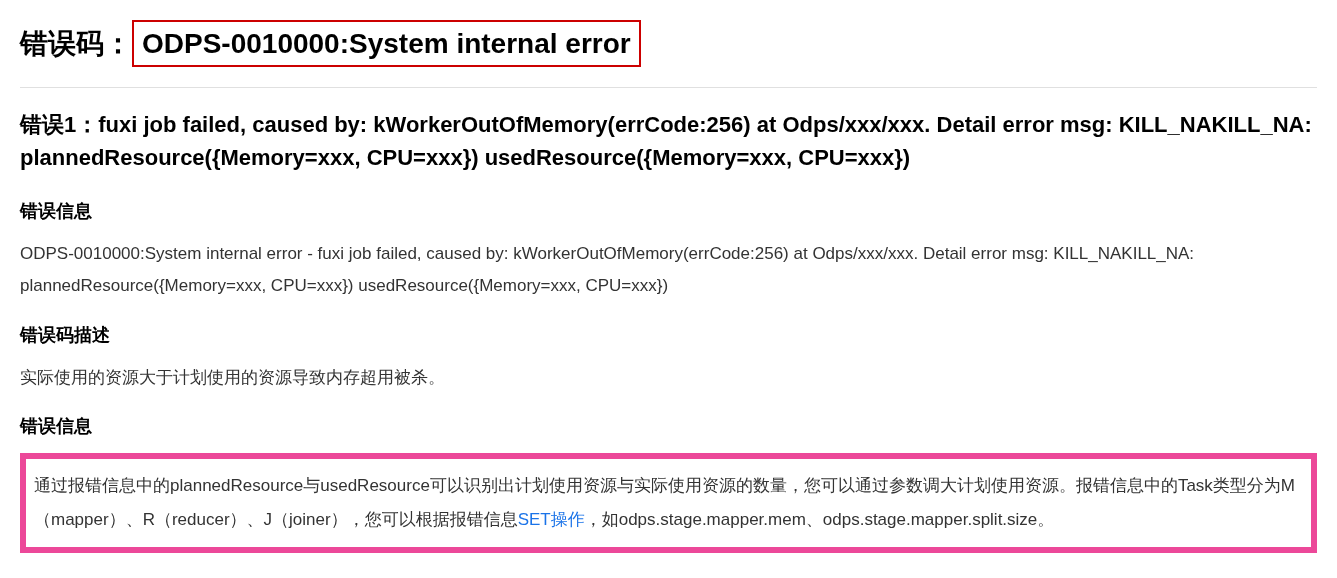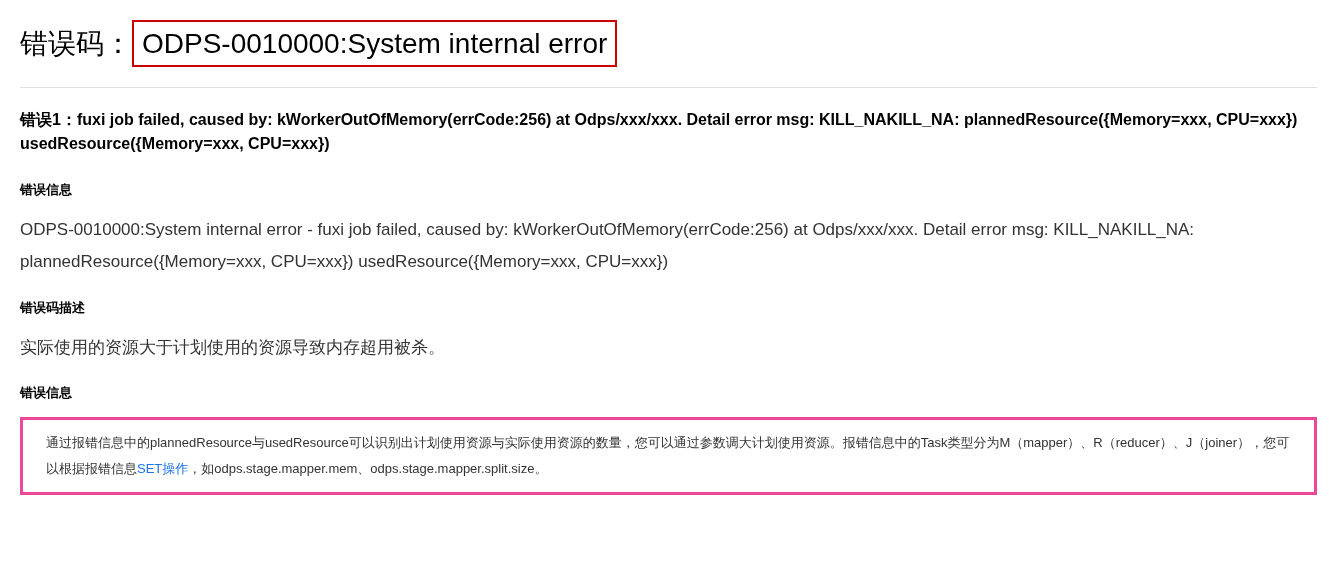--- a/index.html
+++ b/index.html
@@ -9,56 +9,56 @@
     }
     body {
       font-family: -apple-system, BlinkMacSystemFont, "Segoe UI", "PingFang SC", "Hiragino Sans GB", "Microsoft YaHei", sans-serif;
       background: #ffffff;
       color: #000000;
       padding: 20px;
       width: 1337px;
     }
     .page-title {
       font-size: 28px;
-      font-weight: normal;
+      font-weight: bold;
       margin-bottom: 20px;
       line-height: 1.4;
     }
     .page-title .highlight-box {
       border: 2px solid #cc0000;
       padding: 2px 8px;
       display: inline-block;
     }
     .divider {
       border: none;
       border-top: 1px solid #e0e0e0;
       margin-bottom: 20px;
     }
     .error-title {
-      font-size: 16px;
+      font-size: 22px;
       font-weight: bold;
       margin-bottom: 25px;
       line-height: 1.5;
     }
     .section-heading {
-      font-size: 13px;
+      font-size: 18px;
       font-weight: bold;
       margin-bottom: 15px;
       margin-top: 10px;
     }
     .section-text {
       font-size: 17px;
       line-height: 1.9;
       color: #333333;
       margin-bottom: 20px;
     }
     .solution-box {
-      border: 3px solid #ec4899;
-      padding: 10px 23px;
-      font-size: 13px;
+      border: 6px solid #ec4899;
+      padding: 10px 8px;
+      font-size: 17px;
       line-height: 2;
       color: #333333;
     }
     .link {
       color: #1a73e8;
       text-decoration: none;
       cursor: pointer;
     }
   </style>
 </head>

